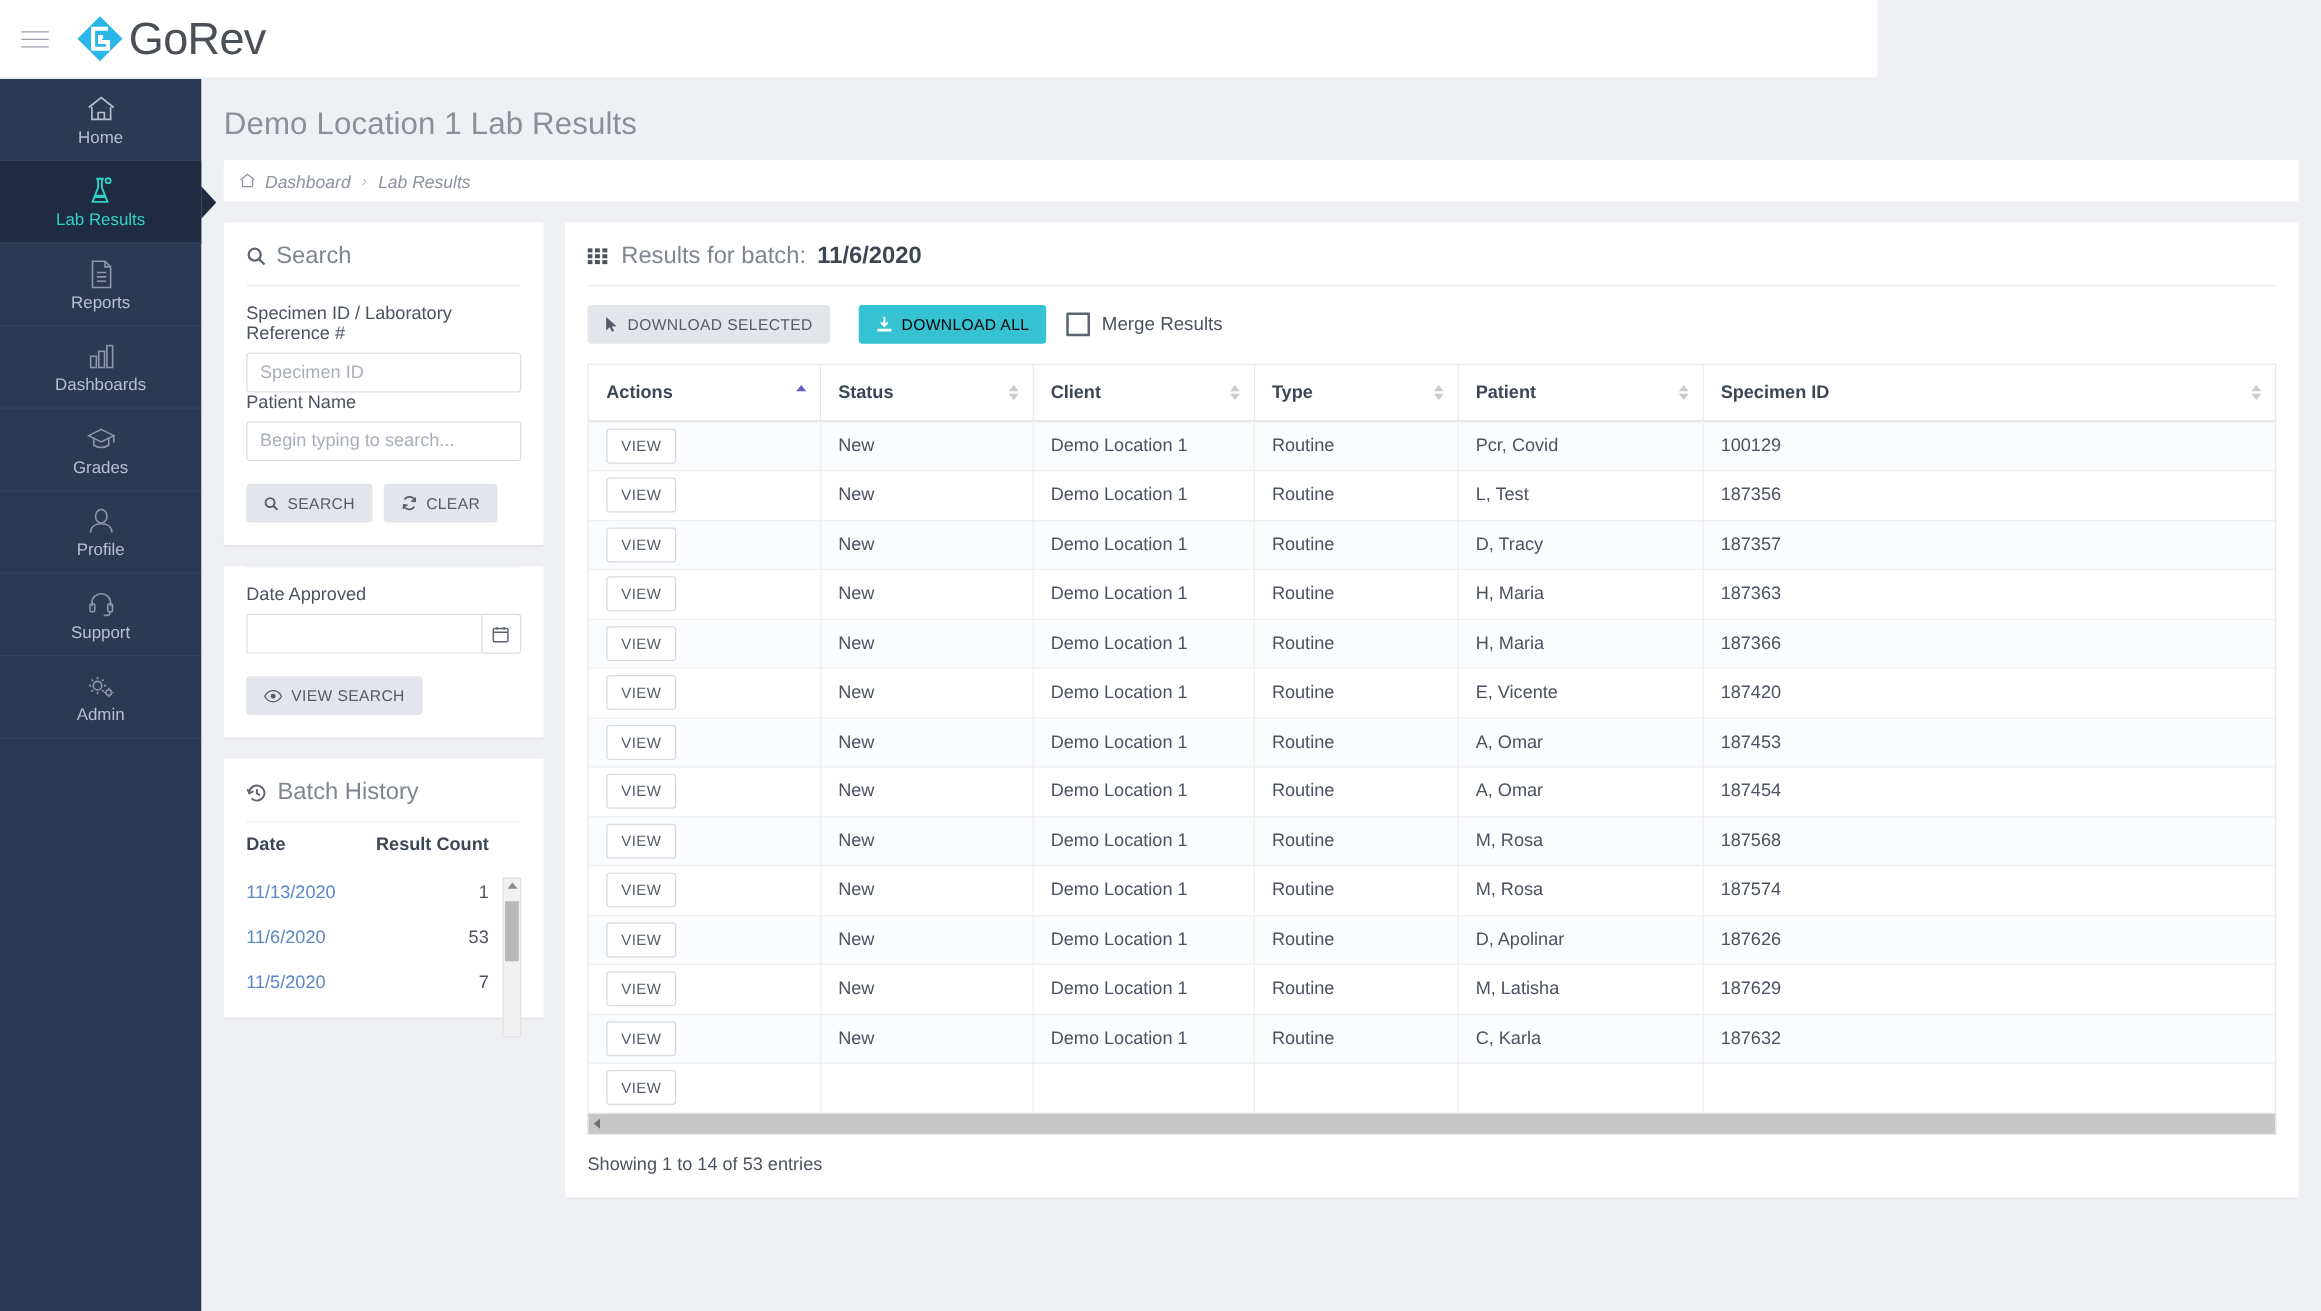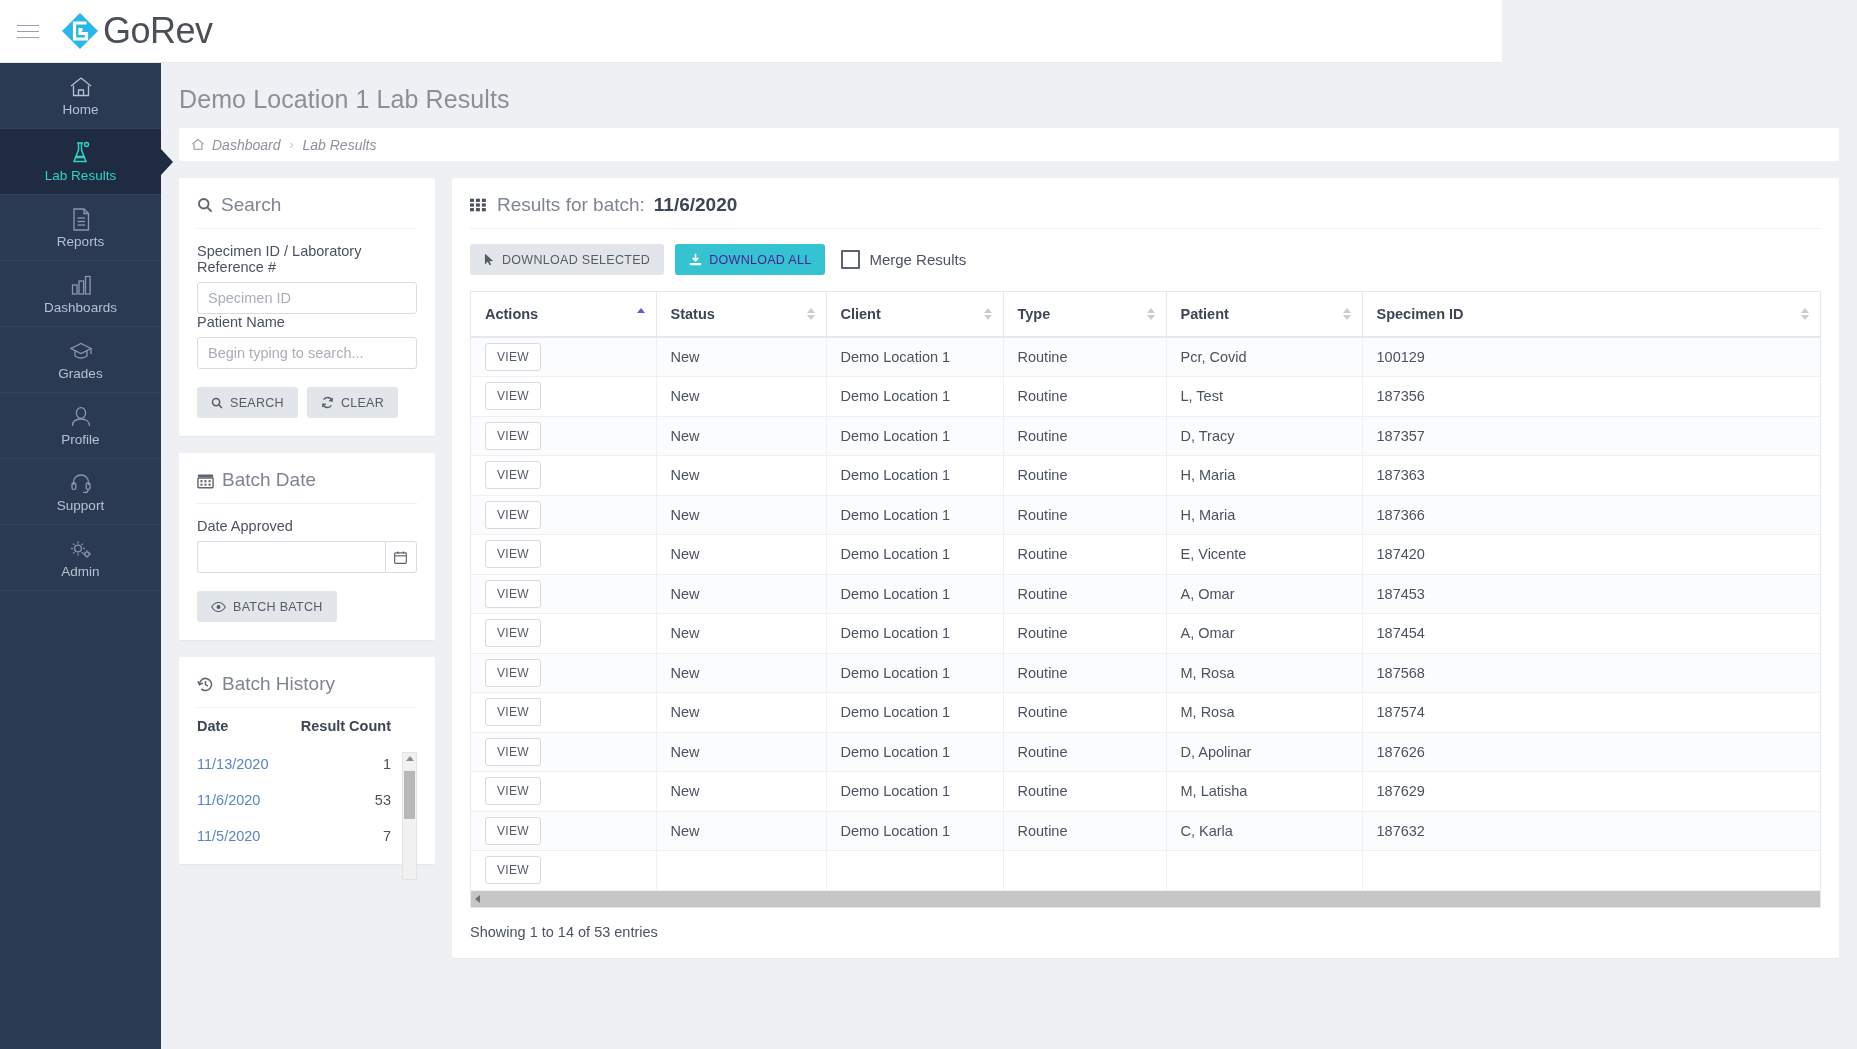--- a/index.html
+++ b/index.html
@@ -126,21 +126,21 @@
 
   .btn {
     display: inline-flex; align-items: center; justify-content: center; gap: 7px;
     height: 31px; padding: 0 14px;
     border: none; border-radius: 3px;
     font-size: 12.5px; letter-spacing: 0.3px;
     font-family: "Liberation Sans", sans-serif;
     cursor: pointer;
   }
   .btn-default { background: #e2e5ea; color: #555c68; }
-  .btn-teal { background: #35c3d2; color: #4c1d95; }
+  .btn-teal { background: #35c3d2; color: #000000; margin-left: 12px; }
   .btn-row { display: flex; gap: 9px; margin-top: 18px; }
 
   .input-group { display: flex; }
   .input-group .text-input {
     border-top-right-radius: 0; border-bottom-right-radius: 0;
     border-right: none;
   }
   .input-addon {
     width: 38px; height: 32px;
     border: 1px solid #d9dde3; border-left: 1px solid #d9dde3;
@@ -423,35 +423,20 @@
                   <path d="M2.4 15.4 L2.8 11 L7 11.6"></path>
                 </svg>
               </span>
               <span>CLEAR</span>
             </button>
           </div>
         </div>
       </div>
 
       <div class="card">
-        <div class="card-title">
-          <span class="ct-icon">
-            <svg width="17" height="17" viewBox="0 0 18 18" fill="#5f6670">
-              <rect x="1" y="2.6" width="16" height="3" rx="0.8"></rect>
-              <rect x="1" y="6.3" width="16" height="10.4" rx="0.8" fill="none" stroke="#5f6670" stroke-width="1.5"></rect>
-              <rect x="3.6" y="8.6" width="2.2" height="2.2"></rect>
-                <rect x="7.9" y="8.6" width="2.2" height="2.2"></rect>
-              <rect x="12.2" y="8.6" width="2.2" height="2.2"></rect>
-              <rect x="3.6" y="12.3" width="2.2" height="2.2"></rect>
-                <rect x="7.9" y="12.3" width="2.2" height="2.2"></rect>
-              <rect x="12.2" y="12.3" width="2.2" height="2.2"></rect>
-            </svg>
-          </span>
-          <span>Batch Date</span>
-        </div>
         <div class="card-divider"></div>
         <div class="card-body">
           <div class="field-label">Date Approved</div>
           <div class="input-group">
             <input class="text-input" type="text" value="" placeholder="" style="">
             <span class="input-addon">
               <span class="icon">
                 <svg width="15" height="15" viewBox="0 0 18 18" fill="none" stroke="#5d646f" stroke-width="1.4">
                   <rect x="2" y="3.4" width="14" height="12.6" rx="1"></rect>
                   <path d="M2 7 H16"></path>
@@ -462,21 +447,21 @@
             </span>
           </div>
           <div class="btn-row">
             <button class="btn btn-default">
               <span class="icon">
                 <svg width="15" height="12" viewBox="0 0 20 14" fill="none" stroke="#555c68" stroke-width="1.4">
                   <path d="M1 7 C3.5 2.6 6.8 1 10 1 C13.2 1 16.5 2.6 19 7 C16.5 11.4 13.2 13 10 13 C6.8 13 3.5 11.4 1 7 Z"></path>
                   <circle cx="10" cy="7" r="2.6" fill="#555c68" stroke="none"></circle>
                 </svg>
               </span>
-              <span>BATCH BATCH</span>
+              <span>VIEW SEARCH</span>
             </button>
           </div>
         </div>
       </div>
 
       <div class="card">
         <div class="card-title">
           <span class="ct-icon">
             <svg width="17" height="17" viewBox="0 0 18 18" fill="none" stroke="#5f6670" stroke-width="1.6">
               <path d="M2.6 8.6 A6.4 6.4 0 1 1 4.6 13.6"></path>

